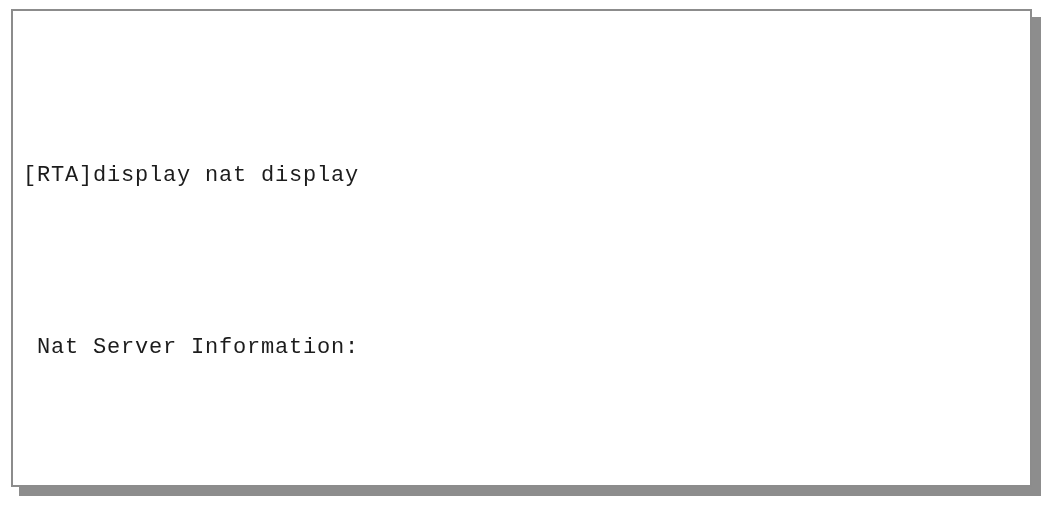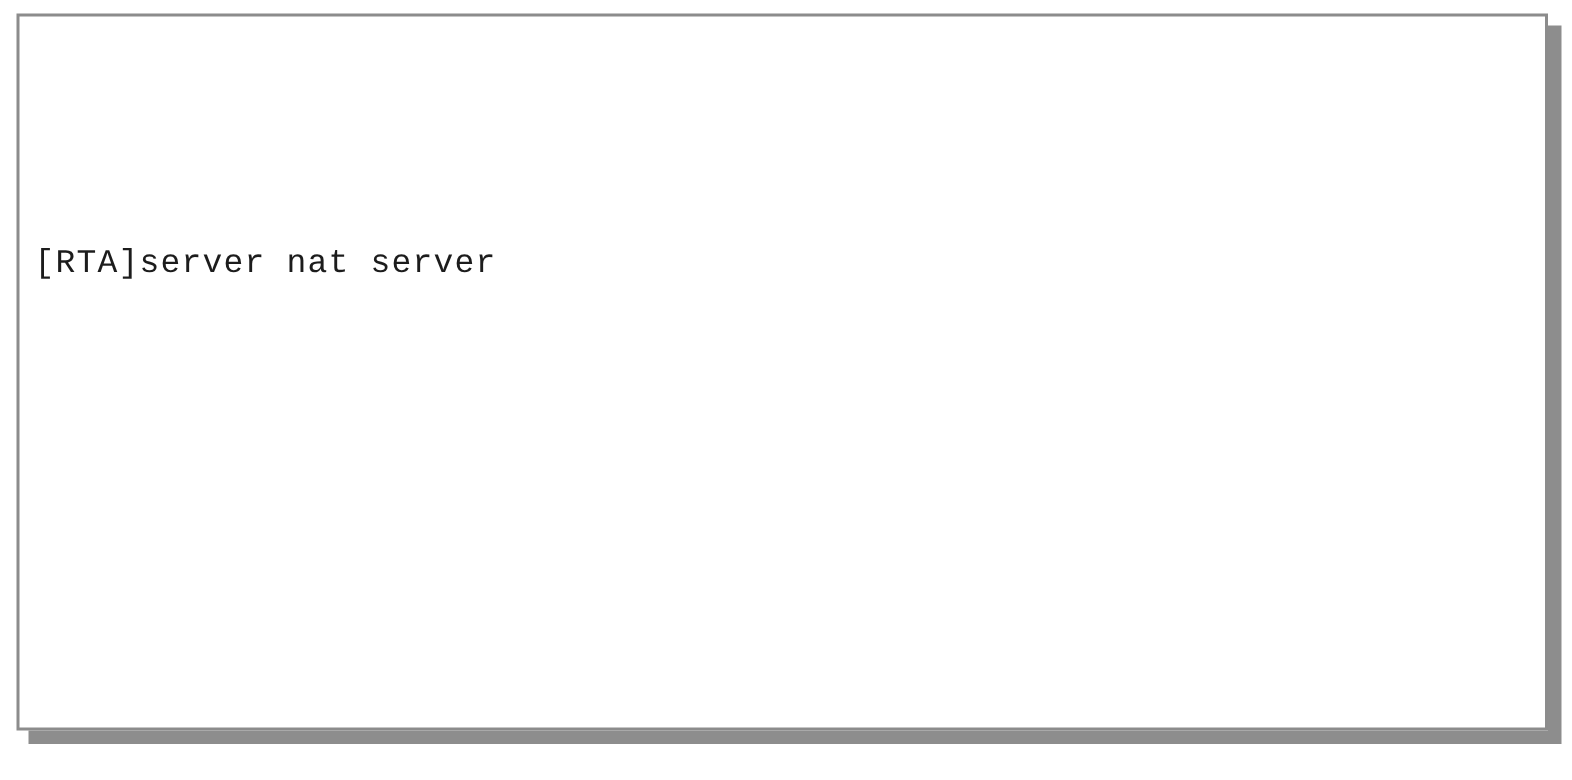--- a/index.html
+++ b/index.html
@@ -68,22 +68,23 @@
 </head>
 <body>
 
 <div id="screen">
 
   <div class="console-shadow"></div>
 
   <div class="console-box">
     <div class="console-output">
 
-      <span class="line">[RTA]server nat server</span>
+      <span class="line">[RTA]display nat display</span>
 
+      <span class="line"> Nat Server Information:</span>
 
       
 
       
 
       
 
       
 
       

